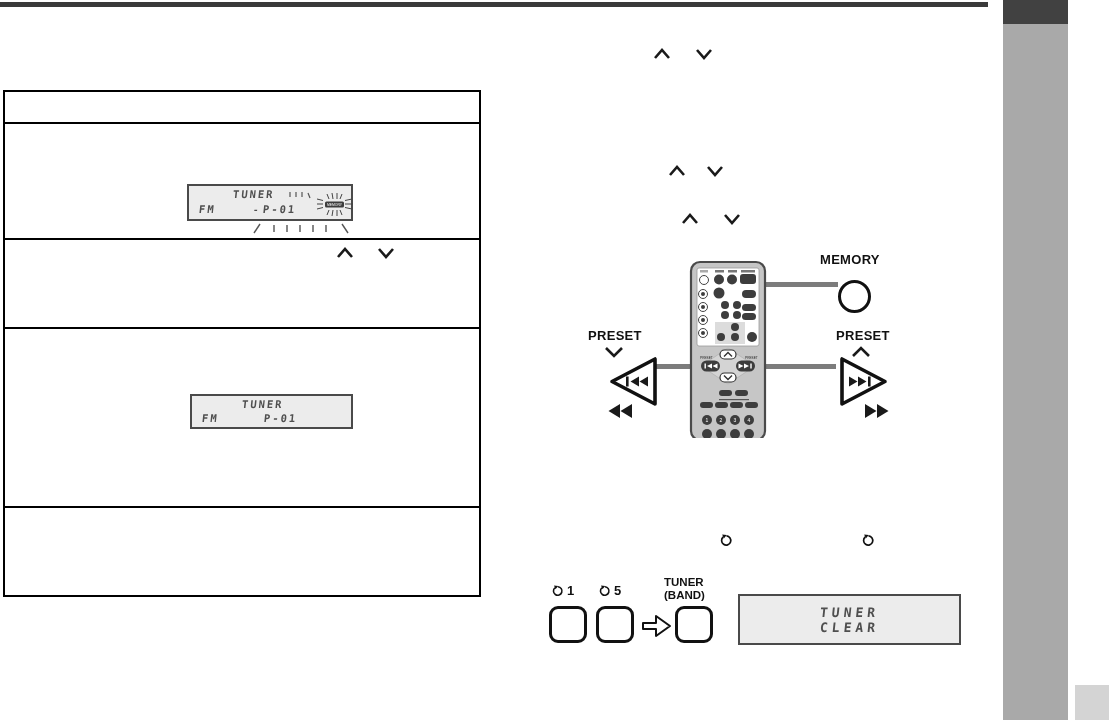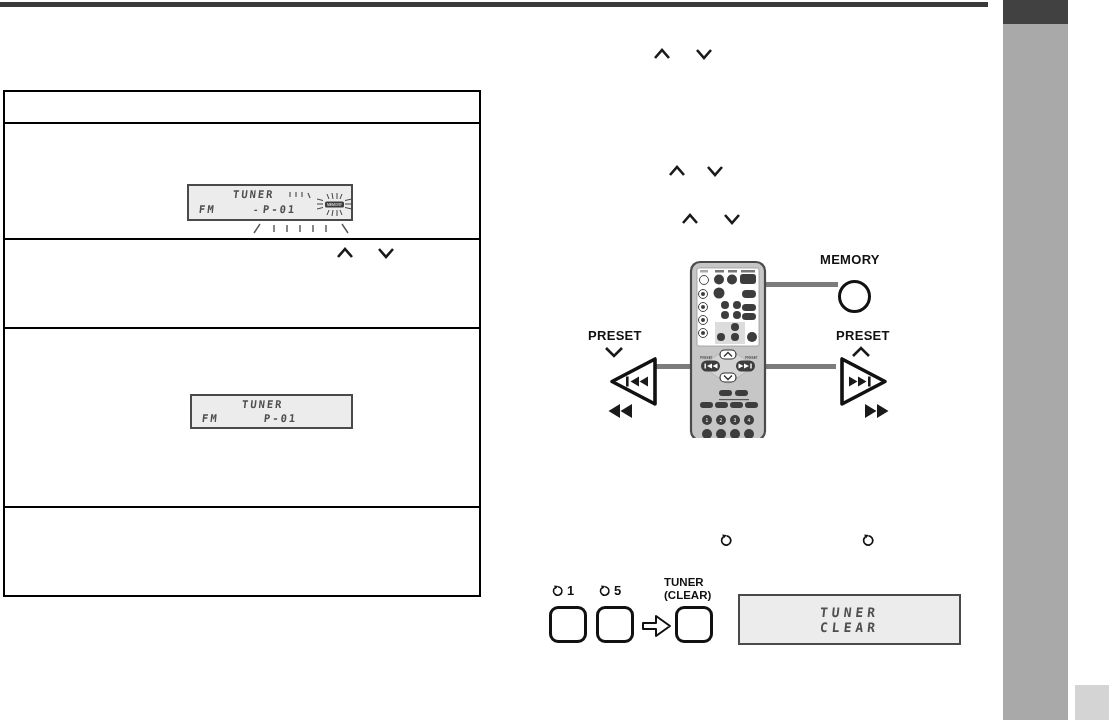--- a/index.html
+++ b/index.html
@@ -234,21 +234,21 @@
   </div>
   <div class="abs" style="left:599px;top:583px;display:flex;align-items:center;gap:3px;">
     <svg width="12" height="12" viewBox="0 0 13 13">
       <path d="M 3.2,3 A 4.6,4.6 0 1 0 6.5,1.9" fill="none" stroke="#111" stroke-width="1.7"></path>
       <polygon points="2.2,0.5 6.8,1 3.8,4.6" fill="#111"></polygon>
       </svg>
     <span class="blabel">5</span>
   </div>
   <div class="abs" style="left:664px;top:576px;line-height:1.1;font-size:11.5px;font-weight:bold;color:#111;">
     <div>TUNER</div>
-    <div>(CLEAR)</div>
+    <div>(BAND)</div>
   </div>
 
   <div class="abs sqbtn" style="left:549px;top:606px;width:38px;height:37px;"></div>
   <div class="abs sqbtn" style="left:596px;top:606px;width:38px;height:37px;"></div>
   <svg class="abs" style="left:640px;top:611px;" width="34" height="30" viewBox="0 0 34 30">
     <polygon points="3,12 16,12 16,5 30,15 16,25 16,18 3,18" fill="#ffffff" stroke="#111" stroke-width="2" stroke-linejoin="round"></polygon>
   </svg>
   <div class="abs sqbtn" style="left:675px;top:606px;width:38px;height:37px;"></div>
 
   <div class="abs lcd" style="left:738px;top:594px;width:223px;height:51px;display:flex;

